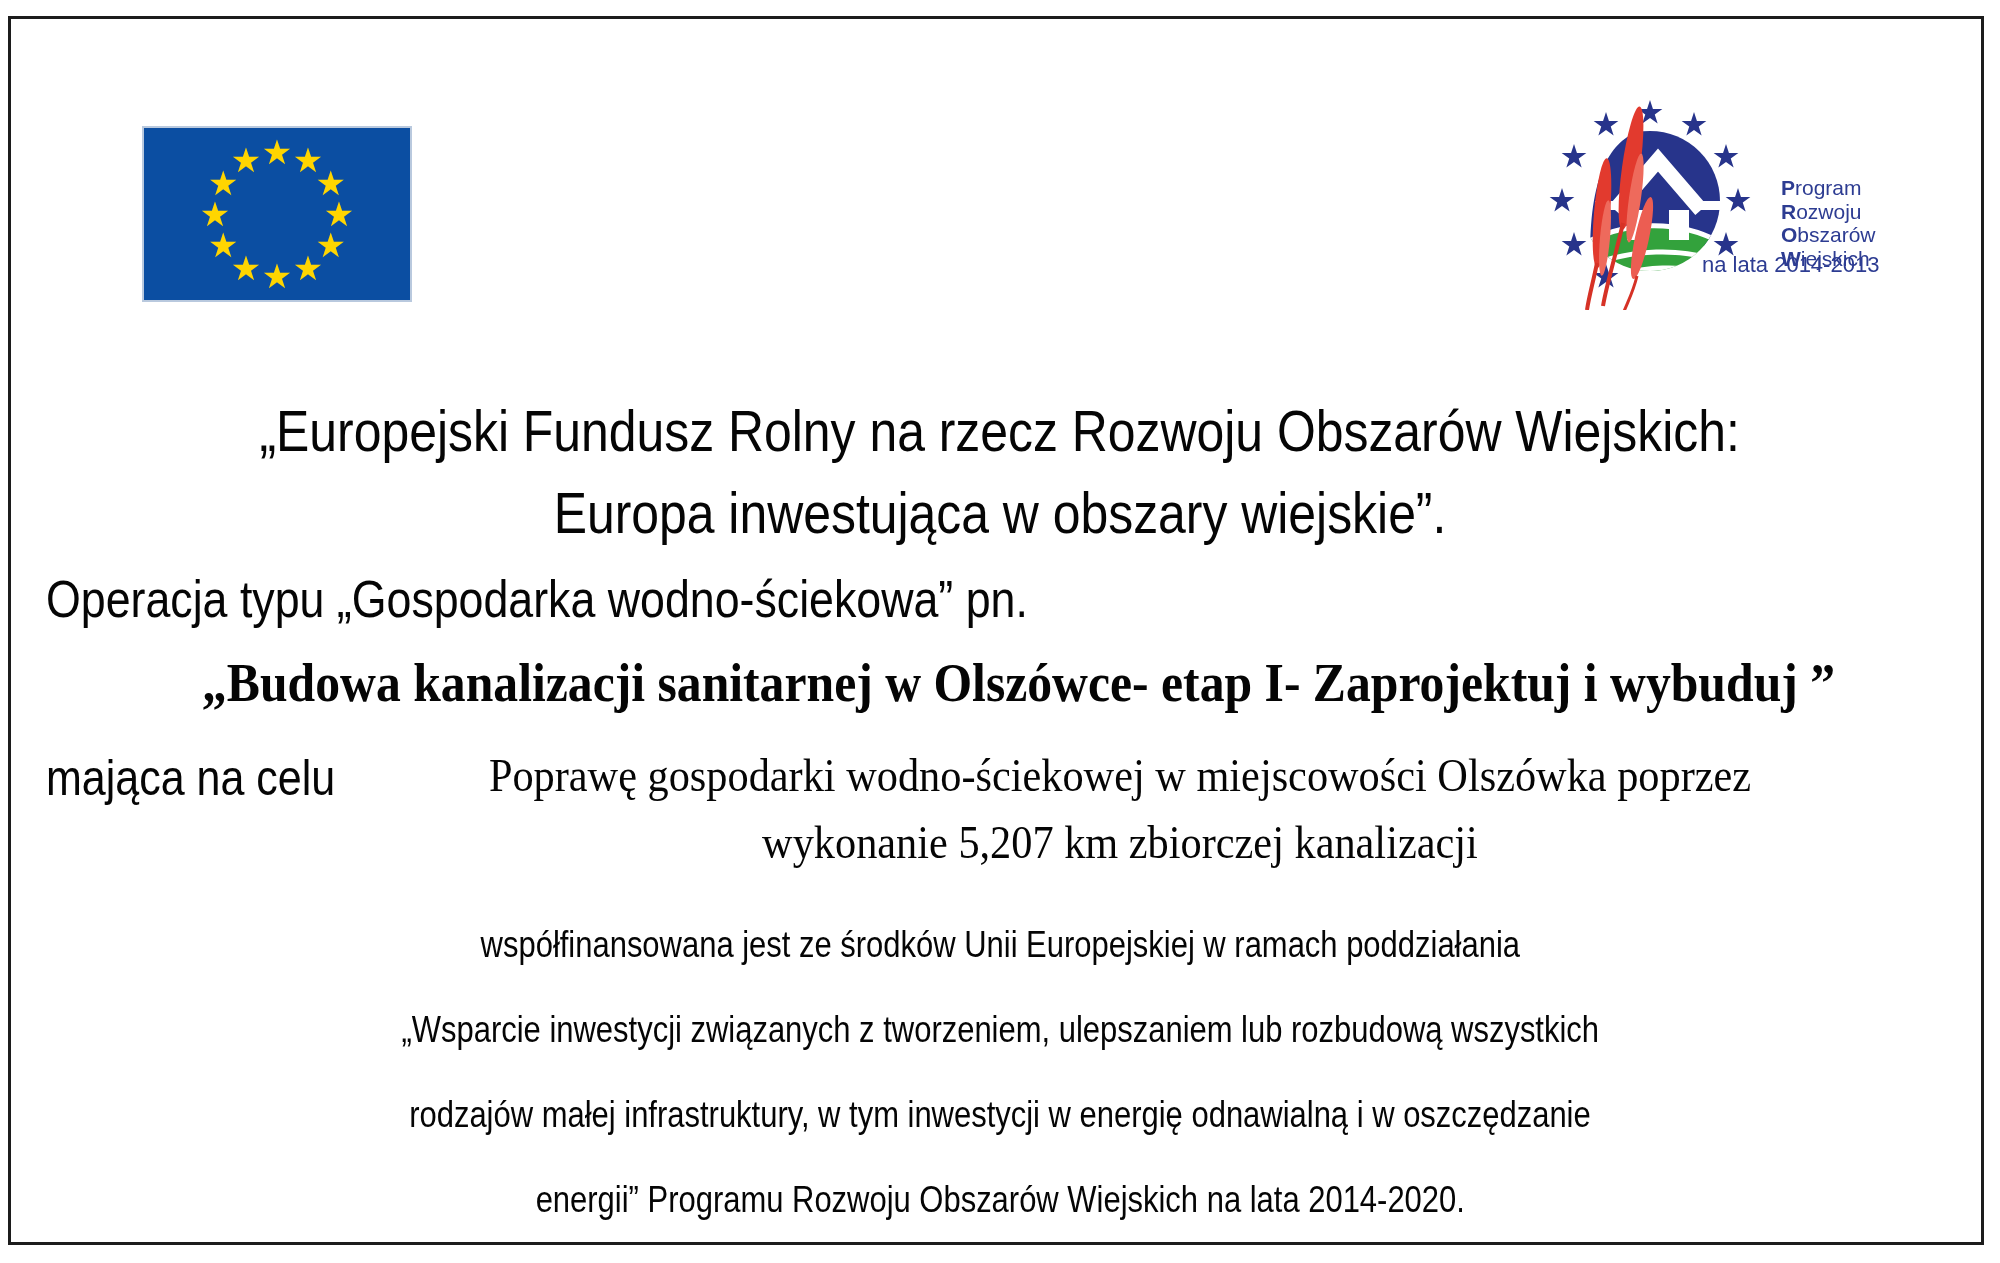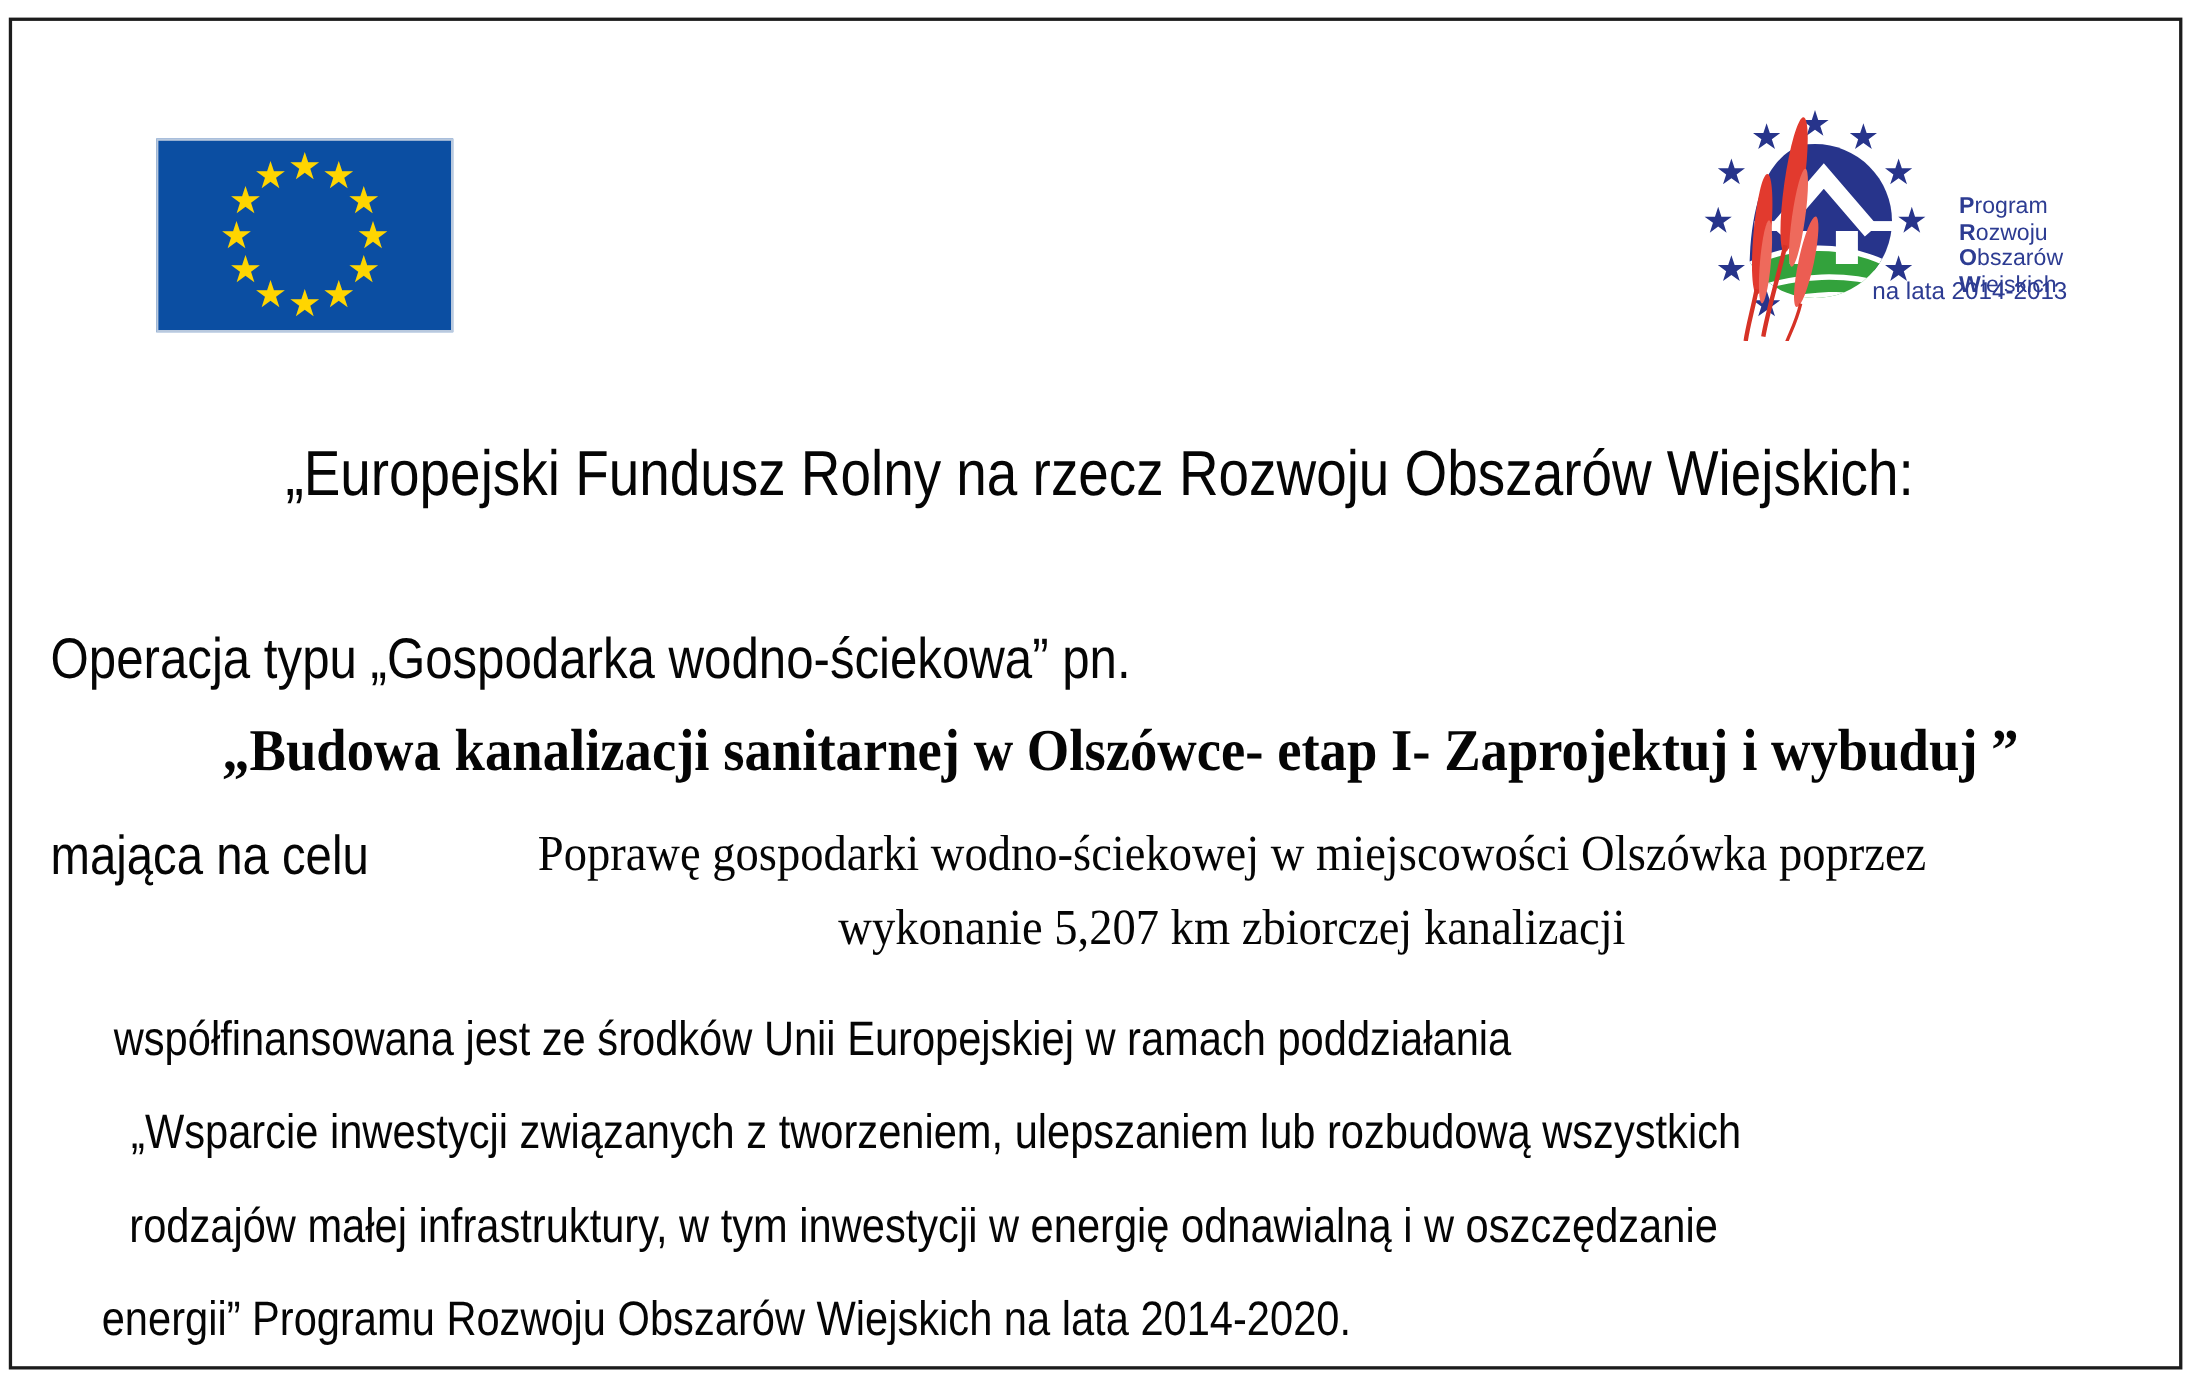--- a/index.html
+++ b/index.html
@@ -21,21 +21,21 @@
   .cond{display:inline-block;transform:scaleX(.86);transform-origin:50% 50%;white-space:nowrap;}
   .cond-l{display:inline-block;transform:scaleX(.86);transform-origin:0 50%;white-space:nowrap;}
   .serif-c{display:inline-block;transform:scaleX(.92);transform-origin:50% 50%;white-space:nowrap;
            font-family:"Liberation Serif",serif;}
 
   #heading{position:absolute;left:0;right:0;top:390px;text-align:center;font-size:58px;line-height:82px;}
   #op-type{position:absolute;left:46px;top:568px;font-size:52px;line-height:62px;}
   #op-title{position:absolute;left:0;right:0;top:650px;text-align:center;font-size:54px;line-height:64px;font-weight:700;padding-left:38px;}
   #goal-label{position:absolute;left:46px;top:748px;font-size:50px;line-height:60px;}
   #goal-text{position:absolute;left:400px;width:1440px;top:742px;text-align:center;font-size:46px;line-height:66px;}
-  #funding{position:absolute;left:0;right:0;top:902px;text-align:left;font-size:44px;line-height:85px;}
+  #funding{position:absolute;left:0;right:0;top:902px;text-align:center;font-size:36px;line-height:85px;}
 </style>
 </head>
 <body>
 
 <div id="board">
   <div id="frame"></div>
 
   <div id="eu-flag" style="background: rgb(11, 78, 162);">
     <div id="eu-flag-stars" style="position:absolute;left:0;top:0;right:0;bottom:0;">
         <span class="eu-star" style="color: rgb(255, 213, 0); left: 116px; top: 7px;">★</span>
@@ -105,20 +105,21 @@
       <div class="prow-word">Program</div>
       <div class="prow-word">Rozwoju</div>
       <div class="prow-word">Obszarów</div>
       <div class="prow-word">Wiejskich</div>
     </div>
     <div id="prow-period">na lata 2014-2013</div>
   </div>
 
   <div id="heading">
     <div><span class="cond">„Europejski Fundusz Rolny na rzecz Rozwoju Obszarów Wiejskich:</span></div>
+    <div><span class="cond">Europa inwestująca w obszary wiejskie”.</span></div>
   </div>
 
   <div id="op-type">
     <span class="cond-l">Operacja typu „Gospodarka wodno-ściekowa” pn.</span>
   </div>
 
   <div id="op-title">
     <span class="serif-c">„Budowa kanalizacji sanitarnej w Olszówce- etap I- Zaprojektuj i wybuduj ”</span>
   </div>
 

